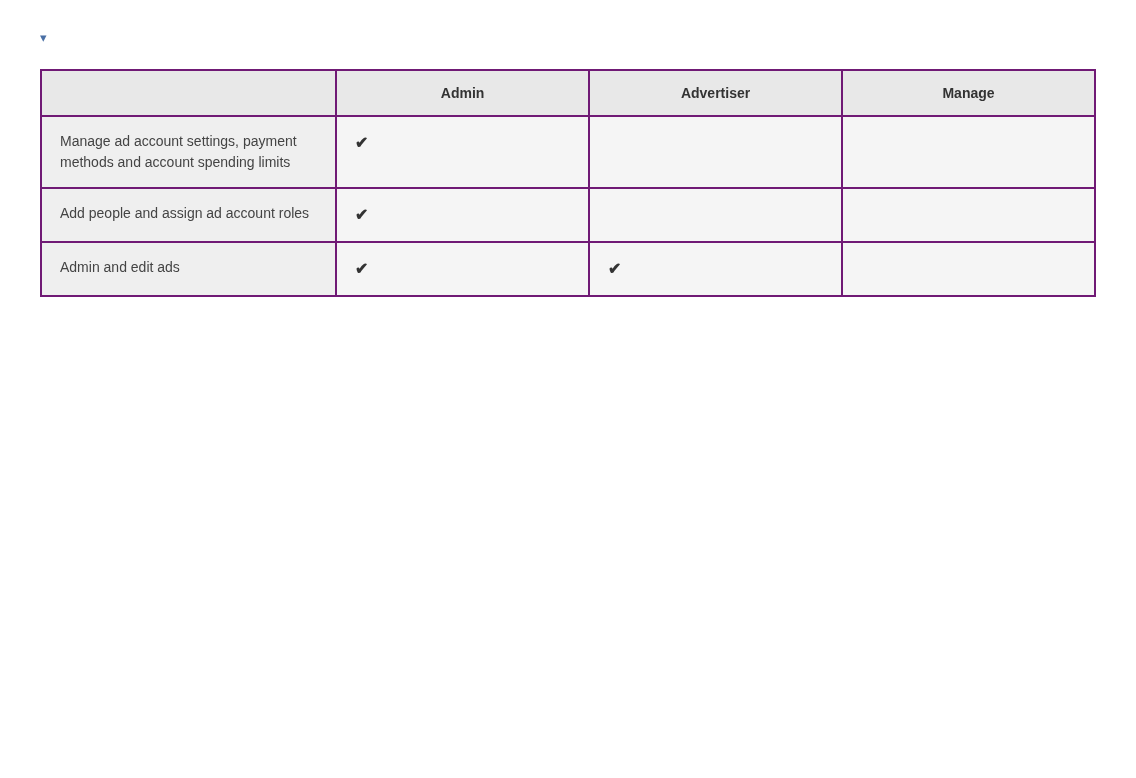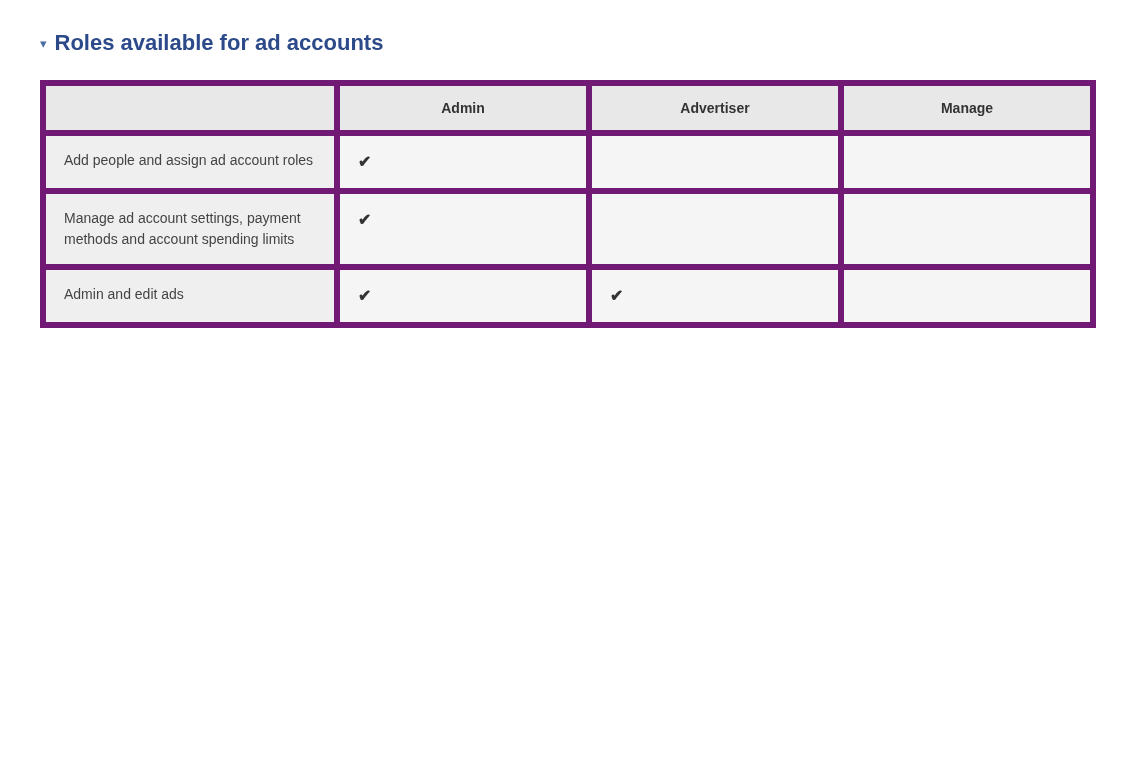--- a/index.html
+++ b/index.html
@@ -39,21 +39,21 @@
     }
 
     .roles-table {
       width: 100%;
       border-collapse: collapse;
       border: 1px solid #c8c8c8;
     }
 
     .roles-table th,
     .roles-table td {
-      border: 6px solid #701a75;
+      border: 2px solid #701a75;
       padding: 14px 18px;
       vertical-align: top;
     }
 
     .roles-table thead th {
       background-color: #e8e8e8;
       font-weight: bold;
       color: #333;
       font-size: 14px;
     }
@@ -83,41 +83,40 @@
       color: #333;
       font-weight: bold;
     }
   </style>
 </head>
 <body>
 
 <div class="page-container">
   <div class="section-header">
     <span class="chevron-icon">▾</span>
-    <h1 class="section-title">Roles available for ad accounts</h1>
   </div>
 
   <table class="roles-table">
     <thead>
       <tr>
         <th></th>
         <th>Admin</th>
         <th>Advertiser</th>
         <th>Manage</th>
       </tr>
     </thead>
     <tbody>
       <tr>
-        <td>Add people and assign ad account roles</td>
+        <td>Manage ad account settings, payment methods and account spending limits</td>
         <td><span class="checkmark">✔</span></td>
         <td></td>
         <td></td>
       </tr>
       <tr>
-        <td>Manage ad account settings, payment methods and account spending limits</td>
+        <td>Add people and assign ad account roles</td>
         <td><span class="checkmark">✔</span></td>
         <td></td>
         <td></td>
       </tr>
       <tr>
         <td>Admin and edit ads</td>
         <td><span class="checkmark">✔</span></td>
         <td><span class="checkmark">✔</span></td>
         <td></td>
       </tr>

